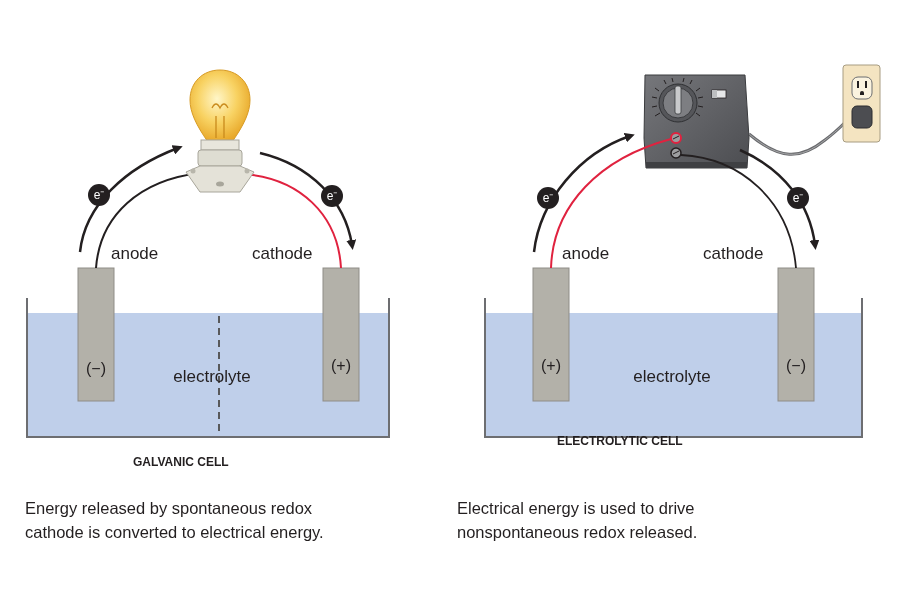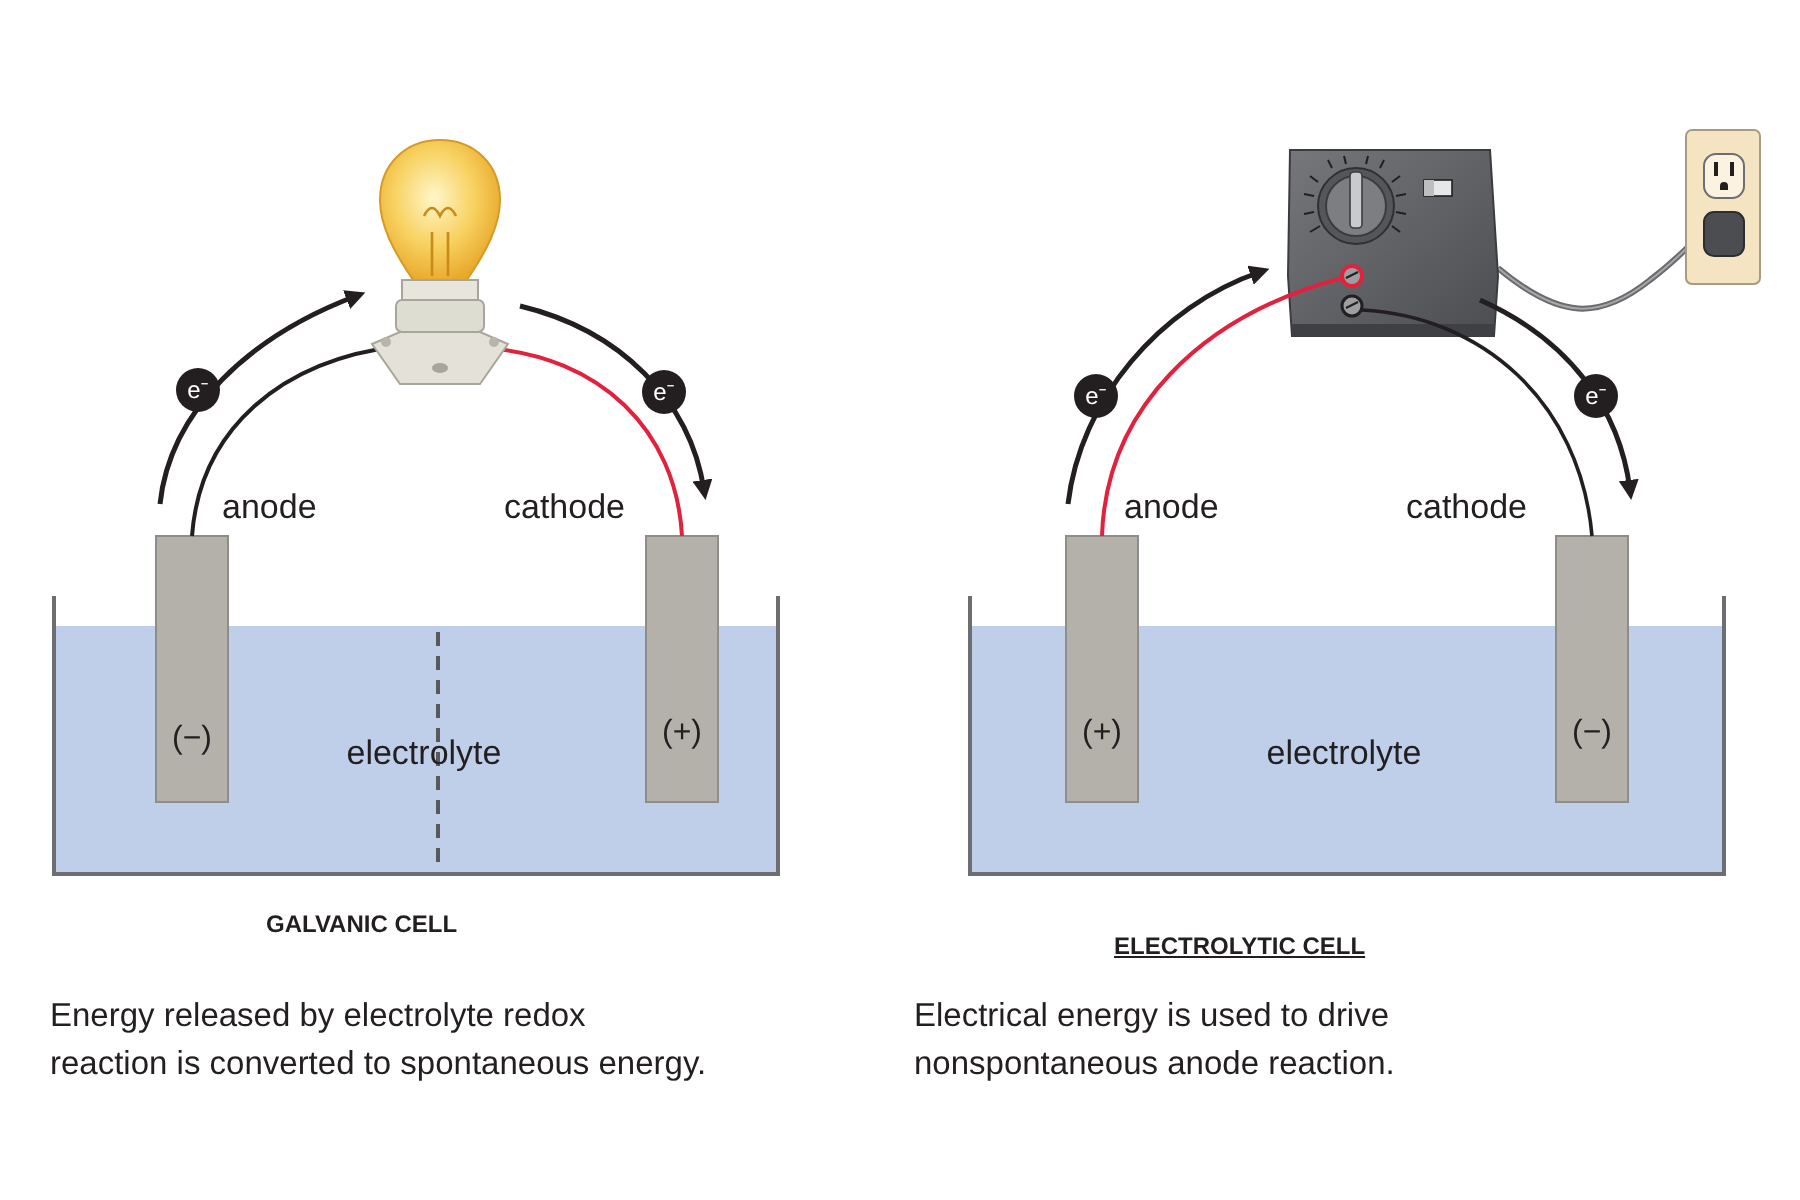--- a/index.html
+++ b/index.html
@@ -143,21 +143,21 @@
       <text class="etxt" x="798" y="202" text-anchor="middle">e⁻</text>
     </g>
 
     <text class="lbl" x="562" y="259">anode</text>
     <text class="lbl" x="703" y="259">cathode</text>
   </g>
 </svg>
 
 <div class="title" style="left:133px; top:455px;">GALVANIC CELL</div>
 <div class="desc" style="left:25px; top:496px;">
-  <div>Energy released by electrolyte redox</div>
-  <div>reaction is converted to spontaneous energy.</div>
+  <div>Energy released by spontaneous redox</div>
+  <div>cathode is converted to electrical energy.</div>
 </div>
 
-<div class="title" style="left:557px; top:466px;text-decoration:underline;">ELECTROLYTIC CELL</div>
+<div class="title" style="left:557px; top:434px;">ELECTROLYTIC CELL</div>
 <div class="desc" style="left:457px; top:496px;">
   <div>Electrical energy is used to drive</div>
-  <div>nonspontaneous anode reaction.</div>
+  <div>nonspontaneous redox released.</div>
 </div>
 
 </body></html>

